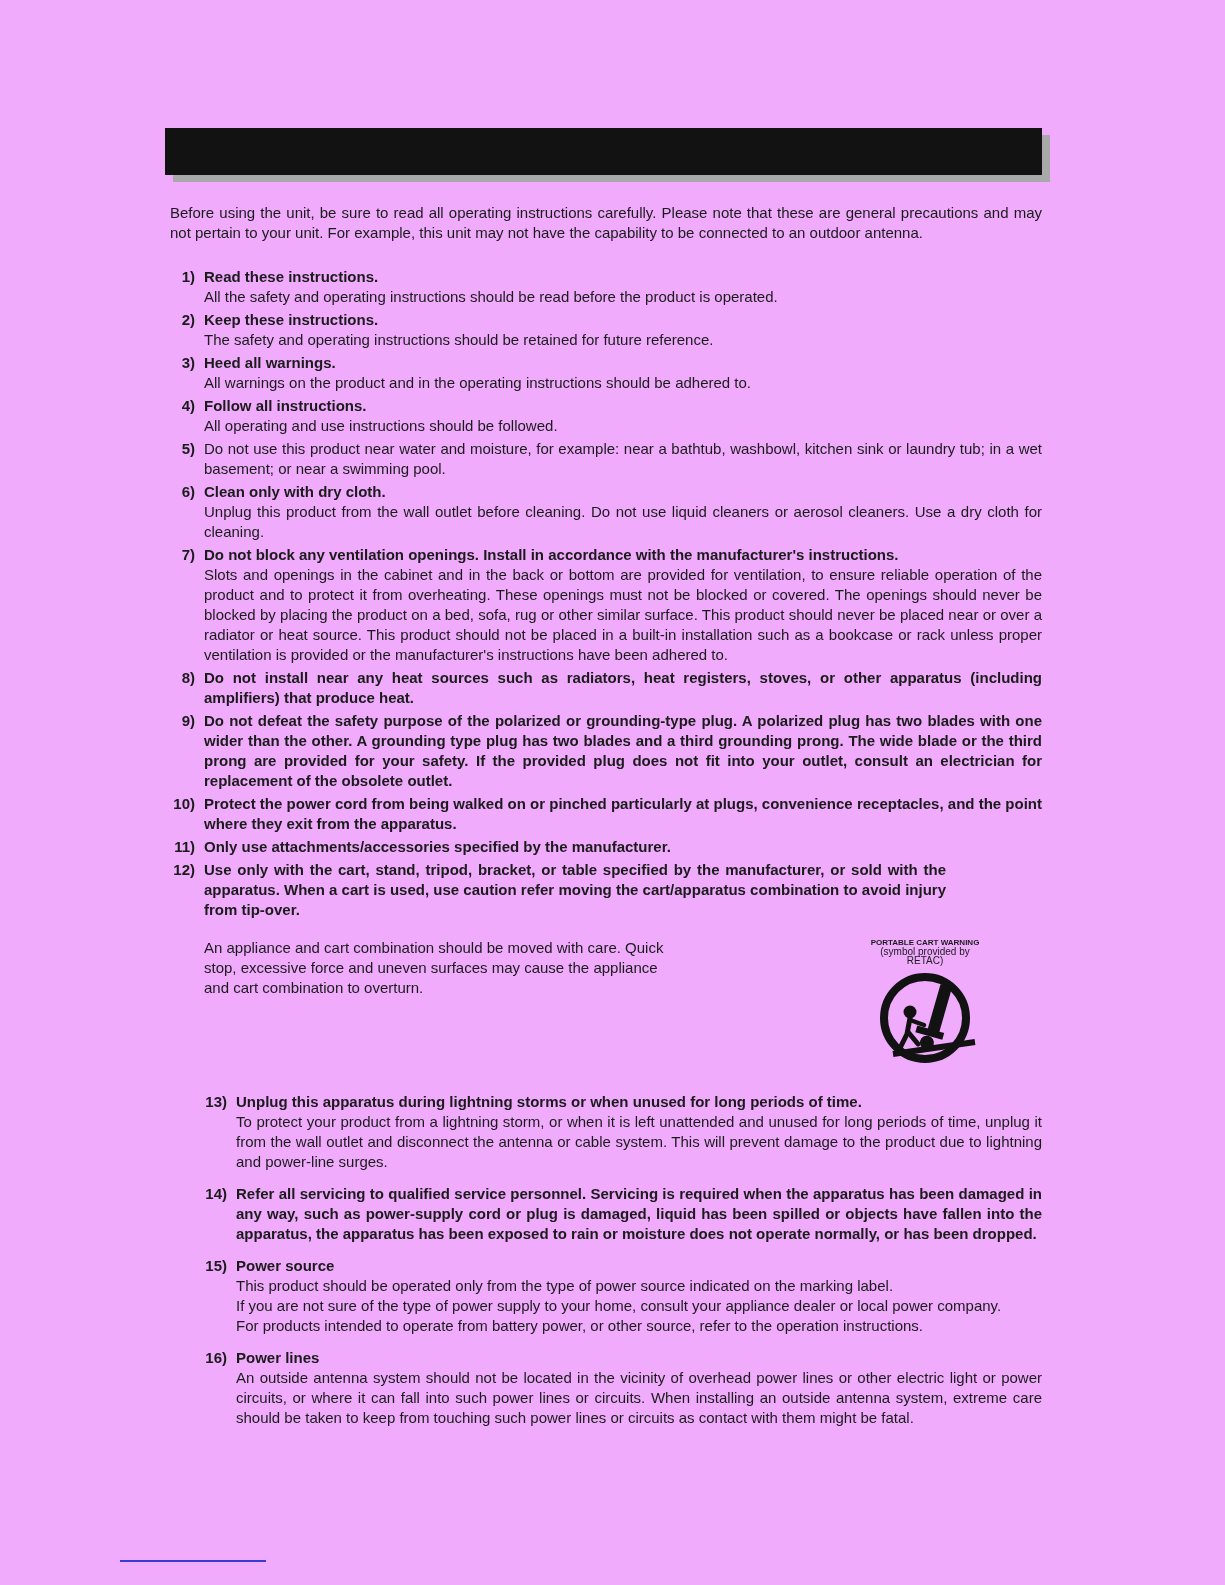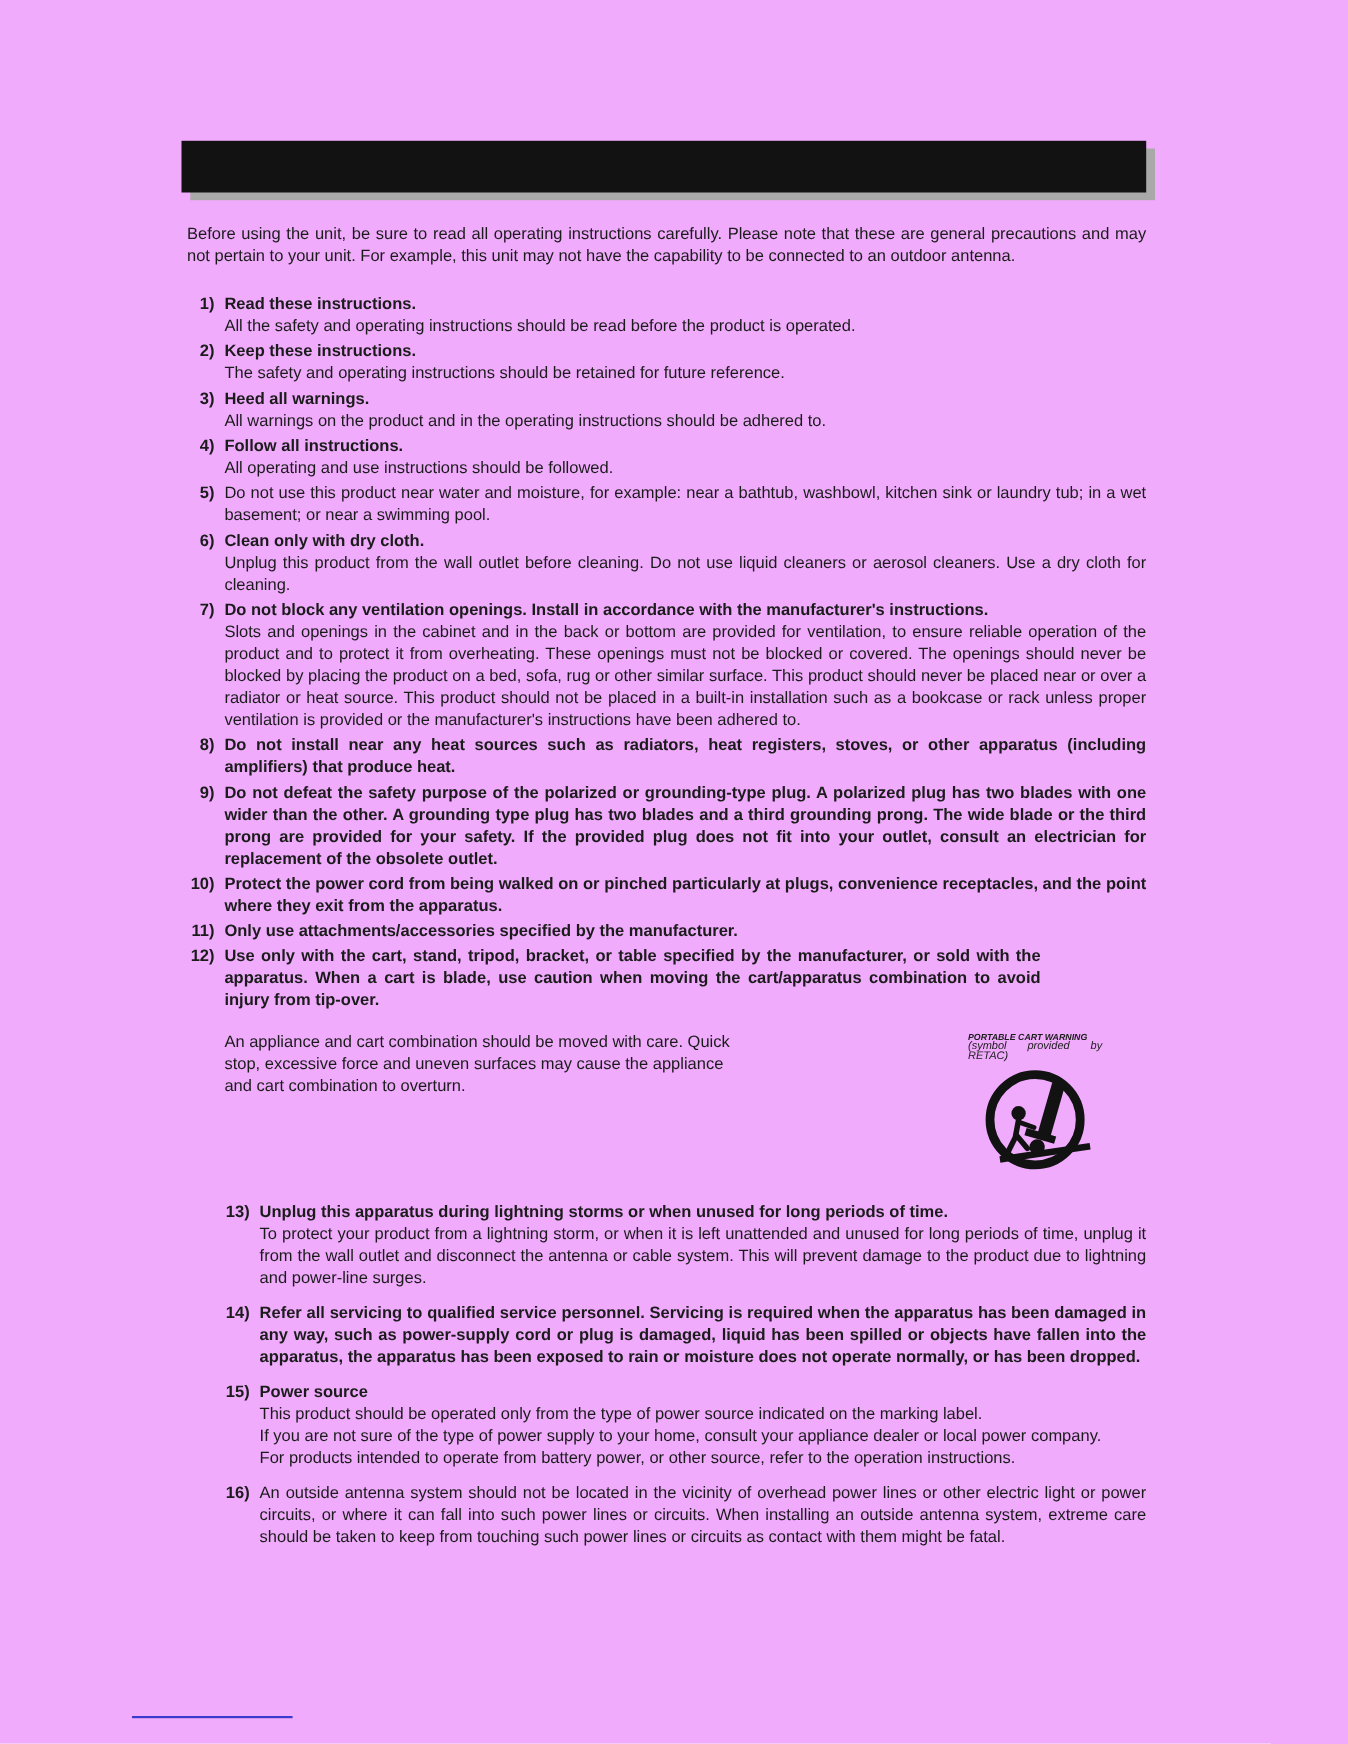--- a/index.html
+++ b/index.html
@@ -38,23 +38,22 @@
   .title { font-weight: bold; }
   .title.narrow { max-width: 742px; }
   p.body { margin: 0; }
 
   .cart-row {
     display: flex; justify-content: space-between; align-items: flex-start;
     margin-top: 18px; margin-bottom: 8px;
   }
   .cart-note { width: 470px; text-align: left; }
   .cart-figure {
-    width: 122px; margin-right: 40px; 
+    width: 122px; margin-right: 56px; text-align: center;
     flex: 0 0 auto;
-    font-style: italic;
   }
   .cart-label { font-size: 8px; font-weight: bold; line-height: 9px; }
   .cart-label-sub { font-size: 10px; font-weight: normal; line-height: 9px; margin-bottom: 3px; }
   .cart-figure svg { display: block; margin: 0 auto; }
 
   .footer-line {
     position: absolute; left: 120px; top: 1560px;
     width: 146px; height: 2px; background: #3a3acc;
   }
 </style>
@@ -137,21 +136,21 @@
         </div>
         <div class="item">
           <div class="num">11)</div>
           <div class="content">
             <div class="title">Only use attachments/accessories specified by the manufacturer.</div>
           </div>
         </div>
         <div class="item">
           <div class="num">12)</div>
           <div class="content">
-            <div class="title narrow">Use only with the cart, stand, tripod, bracket, or table specified by the manufacturer, or sold with the apparatus. When a cart is blade, use caution when moving the cart/apparatus combination to avoid injury from tip-over.</div>
+            <div class="title narrow">Use only with the cart, stand, tripod, bracket, or table specified by the manufacturer, or sold with the apparatus. When a cart is used, use caution refer moving the cart/apparatus combination to avoid injury from tip-over.</div>
   <div class="cart-row">
     <p class="cart-note">An appliance and cart combination should be moved with care. Quick stop, excessive force and uneven surfaces may cause the appliance and cart combination to overturn.</p>
     <div class="cart-figure">
       <div class="cart-label">PORTABLE CART WARNING</div>
       <div class="cart-label cart-label-sub">(symbol provided by RETAC)</div>
       <svg width="104" height="104" viewBox="0 0 104 104" aria-hidden="true">
         <circle cx="52" cy="50" r="41" fill="none" stroke="#121212" stroke-width="8"></circle>
         <line x1="20" y1="86" x2="102" y2="74" stroke="#121212" stroke-width="6"></line>
         <g transform="rotate(16 62 50)">
           <rect x="58" y="16" width="12" height="52" fill="#121212"></rect>
@@ -185,20 +184,21 @@
           <div class="content">
             <div class="title">Power source</div>
             <p class="body">This product should be operated only from the type of power source indicated on the marking label.</p>
             <p class="body">If you are not sure of the type of power supply to your home, consult your appliance dealer or local power company.</p>
             <p class="body">For products intended to operate from battery power, or other source, refer to the operation instructions.</p>
           </div>
         </div>
         <div class="item spaced">
           <div class="num">16)</div>
           <div class="content">
+            <div class="title">Power lines</div>
             <p class="body">An outside antenna system should not be located in the vicinity of overhead power lines or other electric light or power circuits, or where it can fall into such power lines or circuits. When installing an outside antenna system, extreme care should be taken to keep from touching such power lines or circuits as contact with them might be fatal.</p>
           </div>
         </div>
       </div>
   </div>
 
   <div class="footer-line"></div>
 </div>
 
 </body></html>

